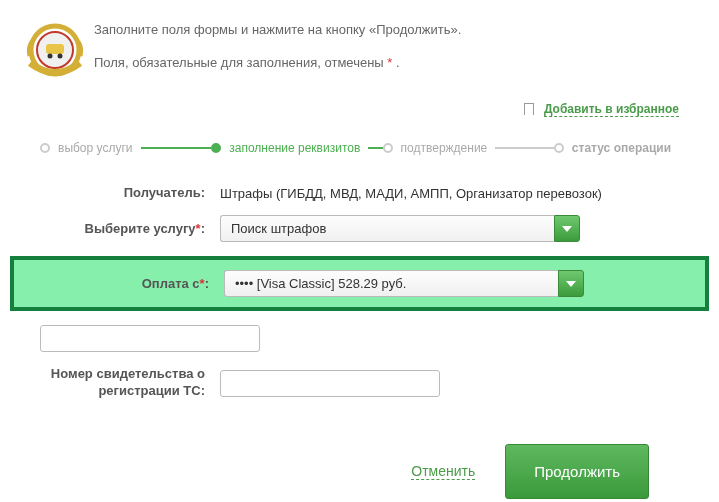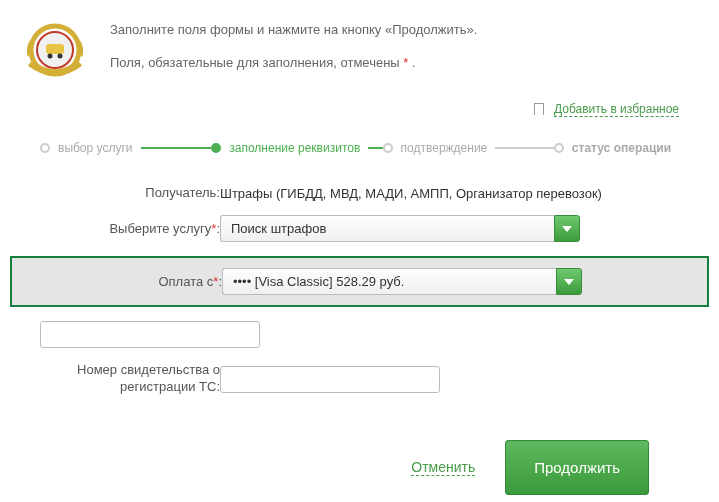--- a/index.html
+++ b/index.html
@@ -7,39 +7,40 @@
     margin: 0;
     padding: 10px;
     font-family: Arial, Helvetica, sans-serif;
     font-size: 13px;
     color: #333;
     background: #fff;
     width: 719px;
   }
   .header {
     display: flex;
-    gap: 20px;
+    gap: 4px;
     padding: 10px 0 15px 10px;
     justify-content: flex-end;
   }
   .emblem {
     width: 70px;
     height: 65px;
     flex-shrink: 0;
     position: relative;
   }
   .instructions {
     flex: 1;
     color: #666;
     line-height: 1.6;
   }
   .instructions p { margin: 0 0 12px 0; }
   .favorites {
     text-align: right;
     padding: 0 30px 15px 0;
+    font-weight: bold;
   }
   .favorites a {
     color: #4a9b4a;
     text-decoration: none;
     border-bottom: 1px dashed #4a9b4a;
     font-size: 12px;
   }
   .bookmark-icon {
     display: inline-block;
     width: 10px;
@@ -99,35 +100,37 @@
   }
   .step-label.active { color: #4caf50; }
 
   .form { padding: 0 30px; }
   .form-row {
     display: flex;
     align-items: center;
     margin-bottom: 14px;
   }
   .form-row.highlight {
-    background: #e5e5e5;
-    border: 2px solid #15803d;
+    background: #86efac;
+    border: 4px solid #15803d;
     padding: 10px 0;
     margin-left: -30px;
     margin-right: -30px;
     margin-bottom: 14px;
     padding-left: 30px;
     padding-right: 30px;
   }
   .form-label {
     width: 180px;
     text-align: right;
+    padding-right: 15px;
     color: #555;
     font-size: 13px;
     line-height: 1.3;
+    font-weight: bold;
   }
   .form-value {
     flex: 1;
     font-size: 13px;
     color: #333;
   }
   .req { color: #d33; }
 
   .select-wrap {
     display: flex;

